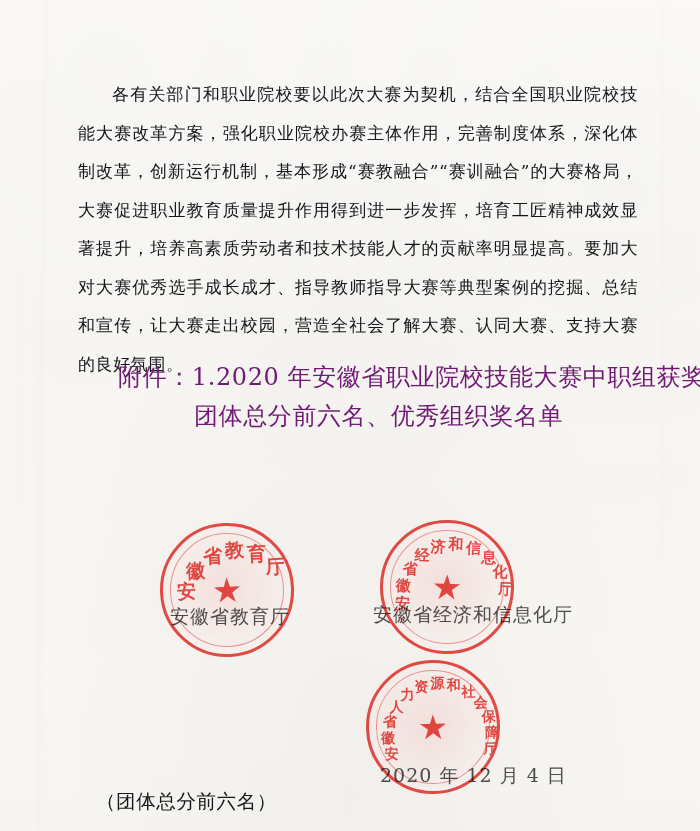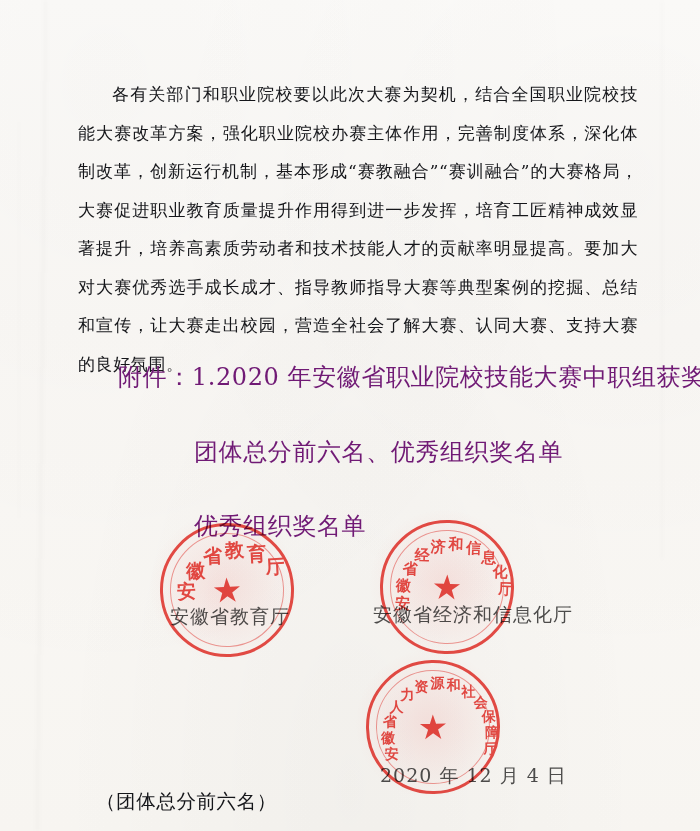--- a/index.html
+++ b/index.html
@@ -65,21 +65,21 @@
     font-size: 24px;
     line-height: 38.5px;
     letter-spacing: 0.6px;
     color: #701a75;
   }
   .attach-line {
     display: block;
     white-space: nowrap;
   }
   .attach-ind1 { padding-left: 0px; }
-  .attach-ind2 { padding-left: 76px; margin-top: 36px; }
+  .attach-ind2 { padding-left: 76px; }
 
   
   .seal {
     position: absolute;
     border-radius: 50%;
     border: 3.5px solid #e8302a;
     color: #e8302a;
     opacity: .86;
     mix-blend-mode: multiply;
   }
@@ -158,21 +158,20 @@
 <div class="streak s3"></div>
 <div class="streak s4"></div>
 
 <div class="doc">
 
   <p class="body-text">各有关部门和职业院校要以此次大赛为契机，结合全国职业院校技能大赛改革方案，强化职业院校办赛主体作用，完善制度体系，深化体制改革，创新运行机制，基本形成“赛教融合”“赛训融合”的大赛格局，大赛促进职业教育质量提升作用得到进一步发挥，培育工匠精神成效显著提升，培养高素质劳动者和技术技能人才的贡献率明显提高。要加大对大赛优秀选手成长成才、指导教师指导大赛等典型案例的挖掘、总结和宣传，让大赛走出校园，营造全社会了解大赛、认同大赛、支持大赛的良好氛围。</p>
 
   <div class="attach">
     <span class="attach-line attach-ind1"><span>附件：</span><span>1.2020 年安徽省职业院校技能大赛中职组获奖选手、</span></span>
     <span class="attach-line attach-ind2">团体总分前六名、优秀组织奖名单</span>
-    <span class="attach-line attach-ind2">优秀组织奖名单</span>
   </div>
 
   <div class="seal-smudge" style="left:148px;top:511px;width:152px;height:152px;"></div>
   <div class="seal" id="seal-edu">
     <div class="seal-ring"></div>
     <div class="star">★</div>
     <div class="seal-text">
       <span style="transform:rotate(-75deg) translate(0,-52px) rotate(75deg);">安</span>
       <span style="transform:rotate(-50deg) translate(0,-52px) rotate(50deg);">徽</span>
       <span style="transform:rotate(-25deg) translate(0,-52px) rotate(25deg);">省</span>

